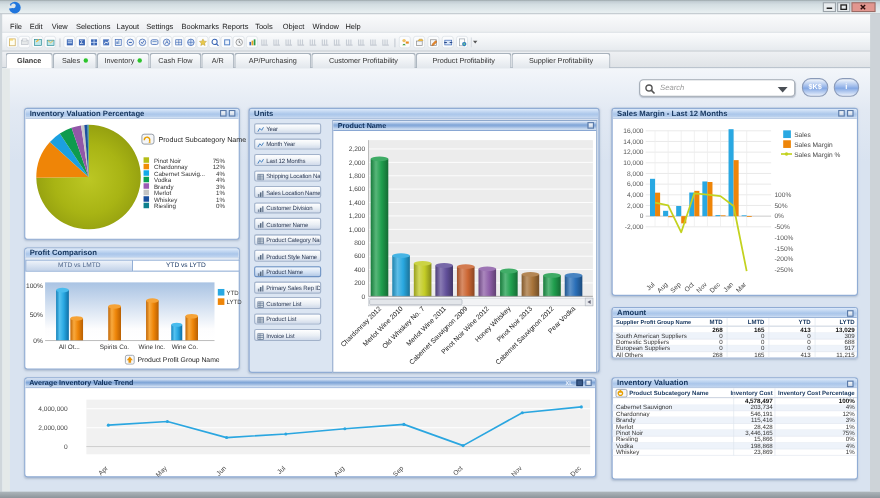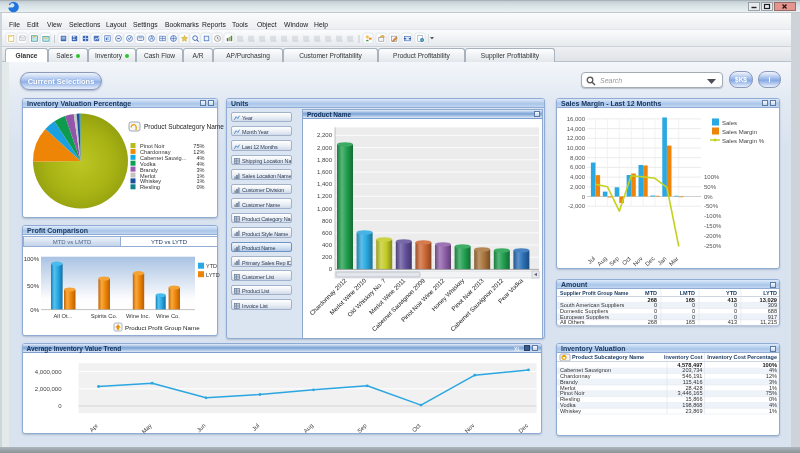--- a/index.html
+++ b/index.html
@@ -286,21 +286,20 @@
     <div class="tab" style="left:134px;width:47px;">Cash Flow</div>
     <div class="tab" style="left:181px;width:30px;">A/R</div>
     <div class="tab" style="left:211px;width:70px;">AP/Purchasing</div>
     <div class="tab" style="left:281px;width:95px;">Customer Profitability</div>
     <div class="tab" style="left:376px;width:87px;">Product Profitability</div>
     <div class="tab" style="left:463px;width:90px;">Supplier Profitability</div>
   </div>
   <div id="content" class="abs">
   <div id="leftstrip" class="abs"></div>
 
-  <div class="abs" style="left:18px;top:10px;width:82px;height:18px;border-radius:9px;border:1px solid #8a9ab8;background:linear-gradient(#eef3fb,#a9c3ee 45%,#8fb0e8 55%,#e6eefb);box-shadow:0 1px 2px rgba(100,120,160,.5);font-size:7.5px;font-weight:bold;color:#fff;text-align:center;line-height:17px;text-shadow:0 0 2px #7aa0d8;">Current Selections</div>
   <div class="abs" style="left:579px;top:10px;width:142px;height:16px;background:#fff;border:1px solid #a2aab4;border-radius:4px;box-shadow:0 1px 1px rgba(120,130,150,.4);">
      <svg class="abs" style="left:4px;top:3px" width="10" height="10" viewBox="0 0 10 10">
           <circle cx="4" cy="4" r="2.8" fill="none" stroke="#555" stroke-width="1.3"></circle>
           <line x1="6.2" y1="6.2" x2="9" y2="9" stroke="#555" stroke-width="1.5"></line>
         </svg>
      <span class="abs" style="left:18px;top:4px;font-size:7px;font-style:italic;color:#999;">Search</span>
      <svg class="abs" style="left:125px;top:6px" width="9" height="6">
           <path d="M0 0 L9 0 L4.5 5 Z" fill="#4a4f55"></path>
         </svg>
   </div>

